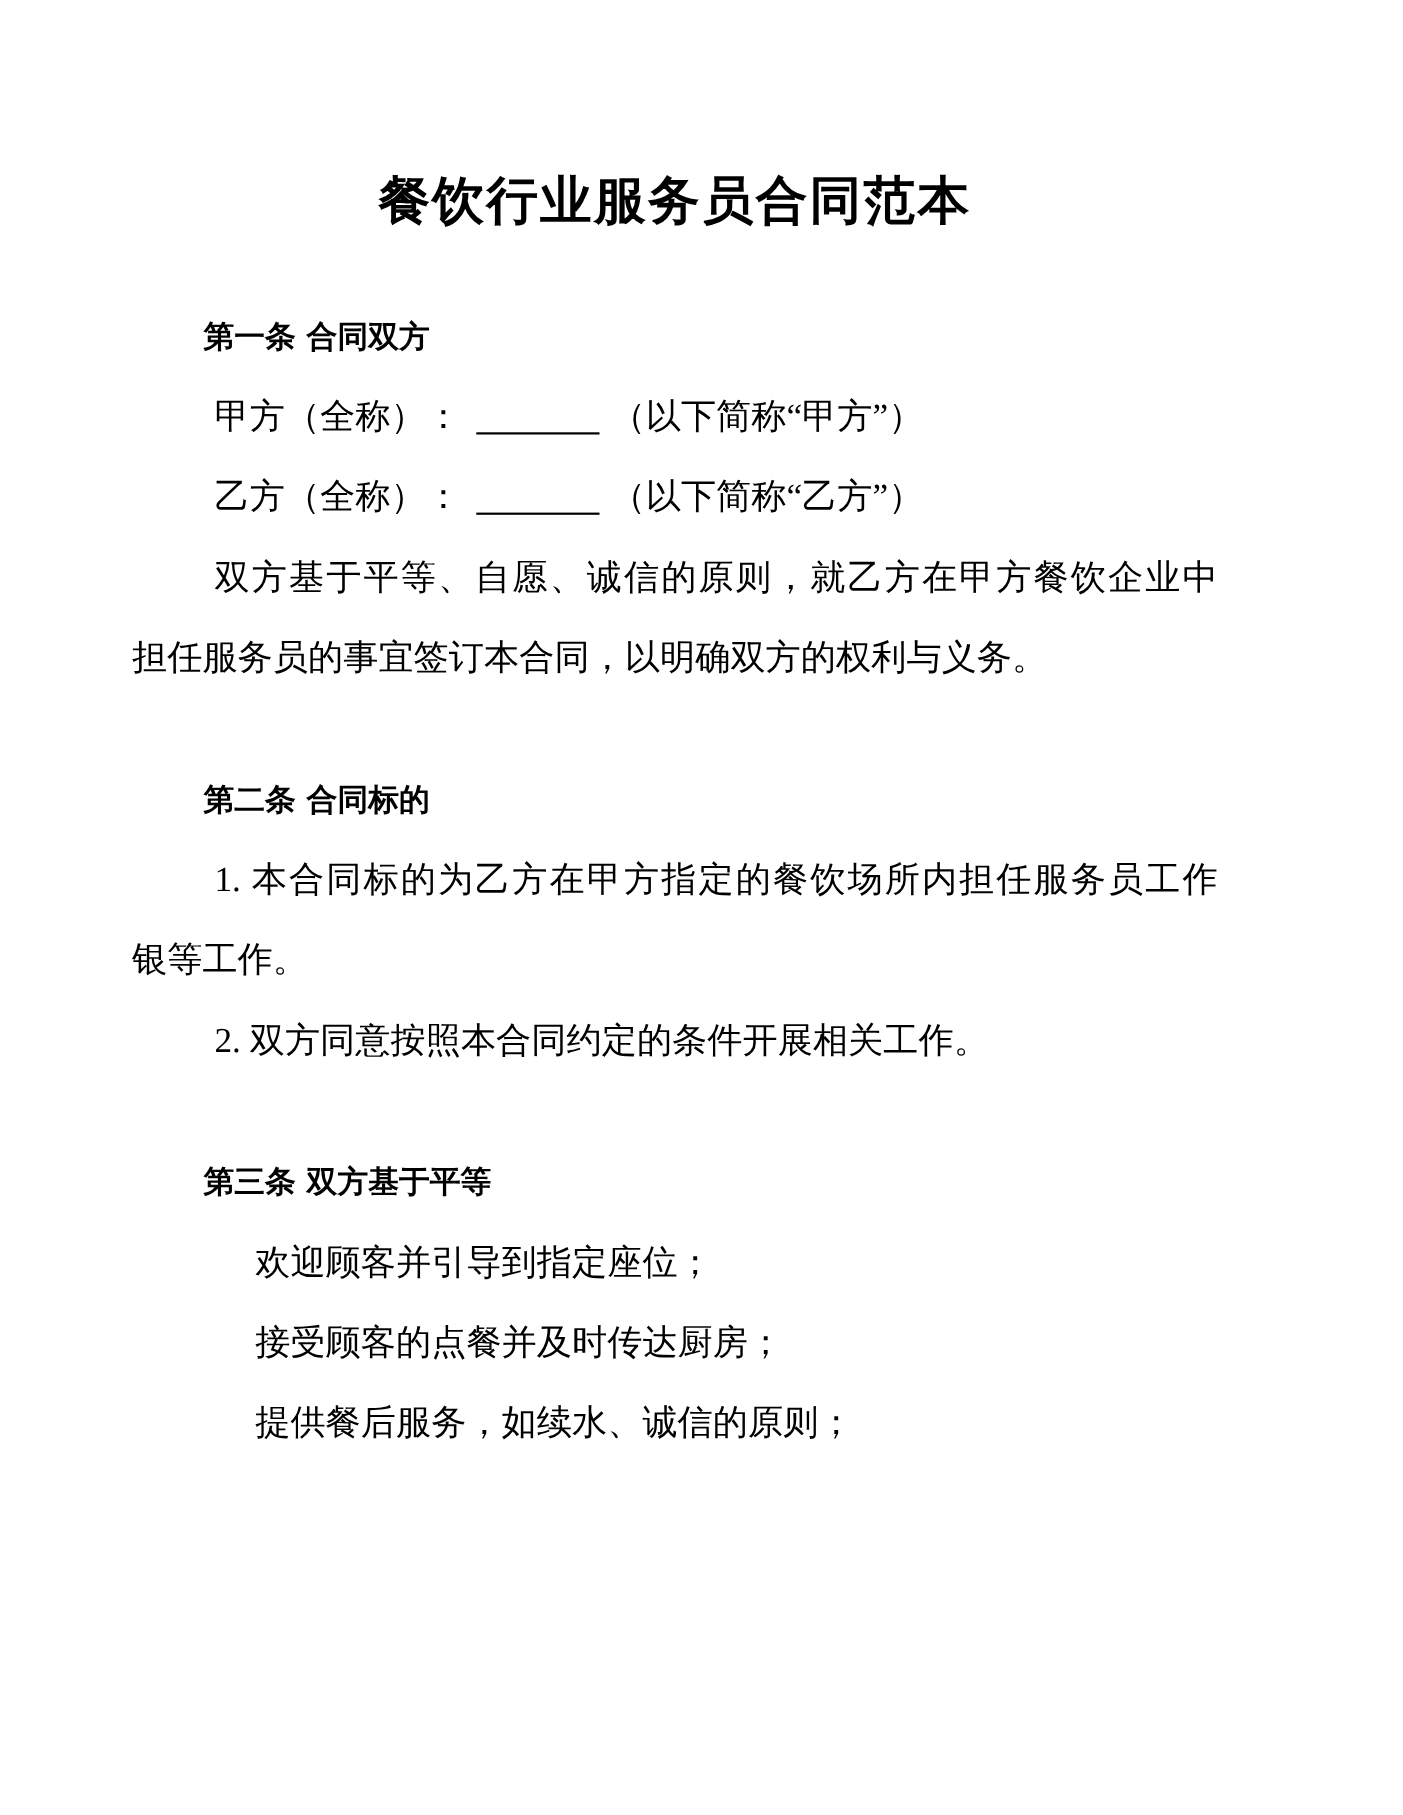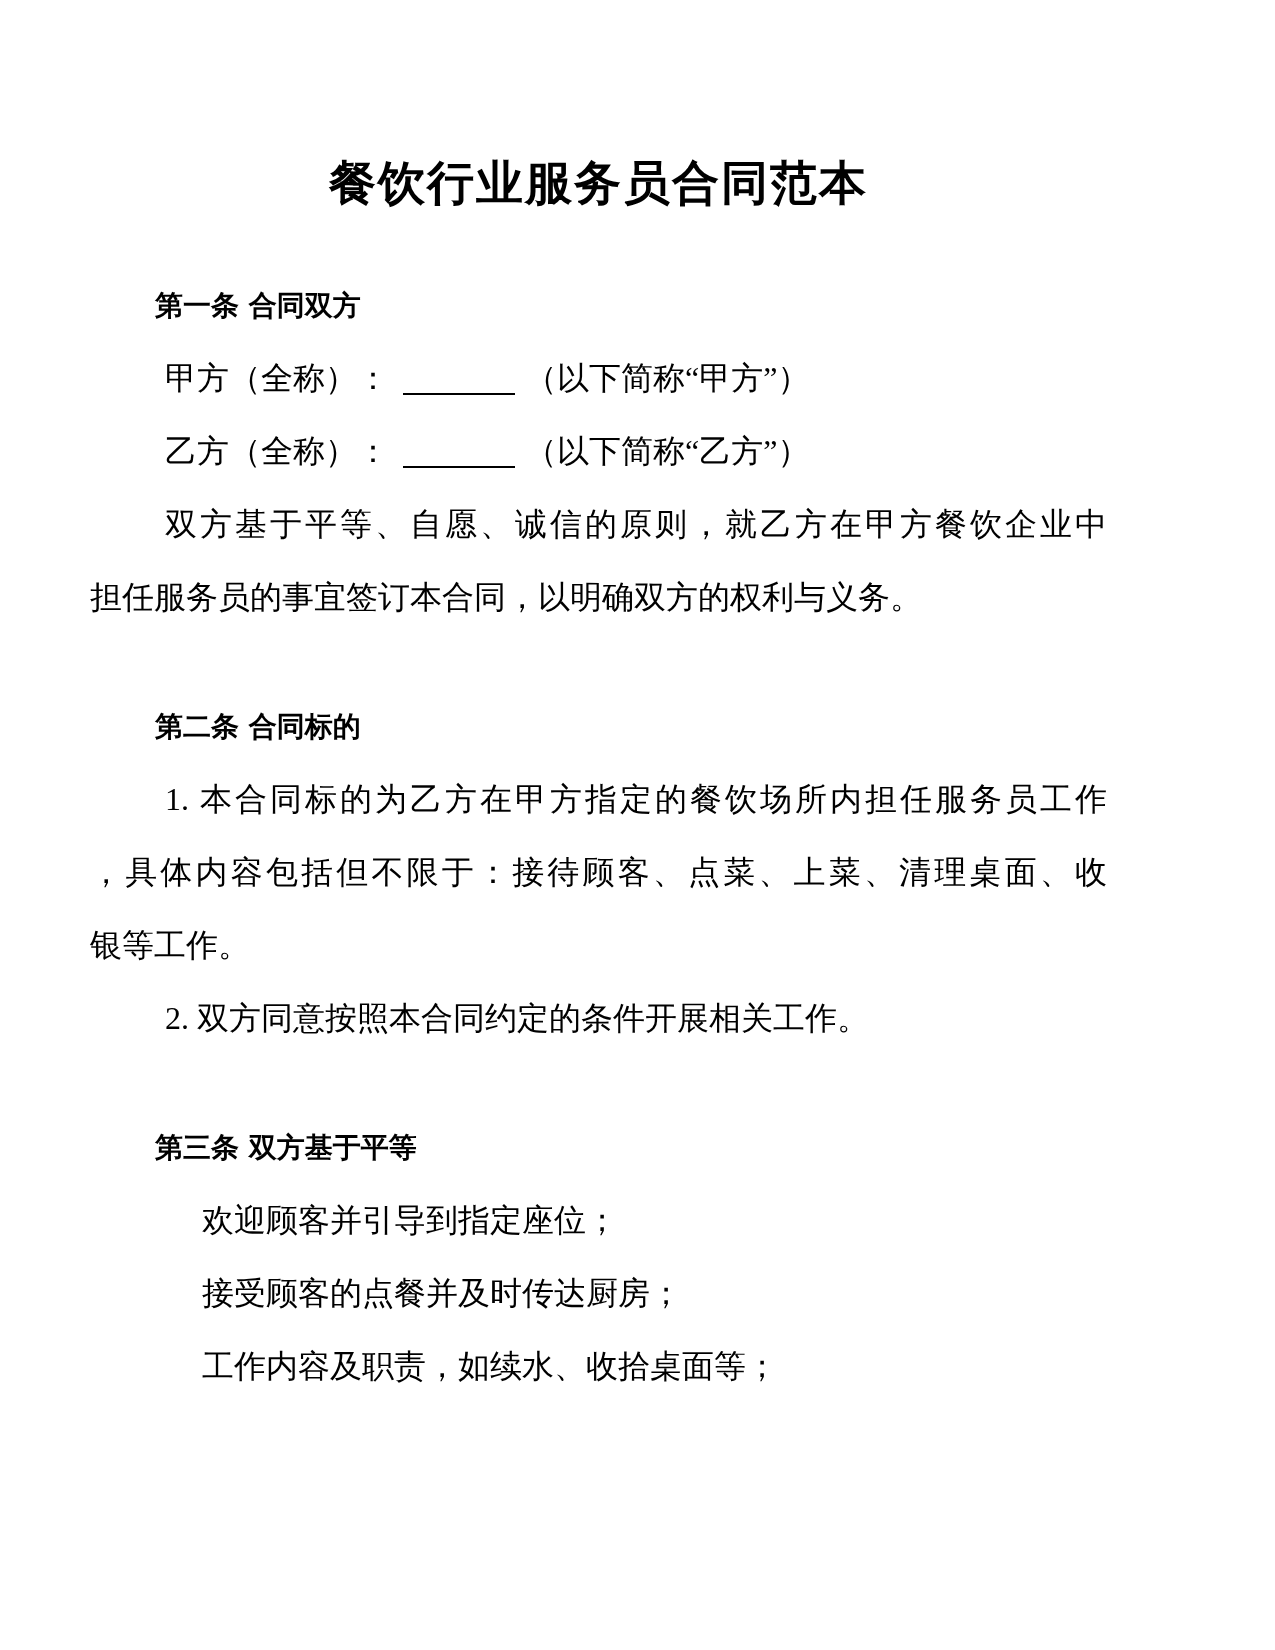--- a/index.html
+++ b/index.html
@@ -7,21 +7,21 @@
     position: relative;
     width: 1275px;
     height: 1650px;
     background: #ffffff;
     color: #000000;
     font-family: "Liberation Serif", "DejaVu Serif", serif;
     overflow: hidden;
     box-sizing: border-box;
   }
   .content {
-    padding: 0 158px 0 80px;
+    padding: 0 158px 0 110px;
   }
   .doc-title {
     margin: 0;
     padding-top: 146px;
     font-family: "DejaVu Sans", "Liberation Sans", sans-serif;
     font-weight: 700;
     font-size: 47px;
     line-height: 74px;
     text-align: center;
     letter-spacing: 2px;
@@ -69,25 +69,24 @@
     <p class="line indent"><span>甲方（全称）：</span><span class="blank"></span><span>（以下简称“甲方”）</span></p>
 
     <p class="line indent"><span>乙方（全称）：</span><span class="blank"></span><span>（以下简称“乙方”）</span></p>
 
     <p class="line indent jfull">双方基于平等、自愿、诚信的原则，就乙方在甲方餐饮企业中</p>
     <p class="line">担任服务员的事宜签订本合同，以明确双方的权利与义务。</p>
 
     <h2 class="sec-heading">第二条 合同标的</h2>
 
     <p class="line indent jfull">1. 本合同标的为乙方在甲方指定的餐饮场所内担任服务员工作</p>
-    <p class="line jfull">，具体内容包括但不限于：接待顾客、点菜、上菜、清理桌面、收</p>
     <p class="line">银等工作。</p>
     <p class="line indent">2. 双方同意按照本合同约定的条件开展相关工作。</p>
 
     <h2 class="sec-heading">第三条 双方基于平等</h2>
 
 
     <p class="line indent2">欢迎顾客并引导到指定座位；</p>
     <p class="line indent2">接受顾客的点餐并及时传达厨房；</p>
-    <p class="line indent2">工作内容及职责，如续水、收拾桌面等；</p>
+    <p class="line indent2">提供餐后服务，如续水、诚信的原则；</p>
 
   </div>
 </div>
 
 </body></html>

